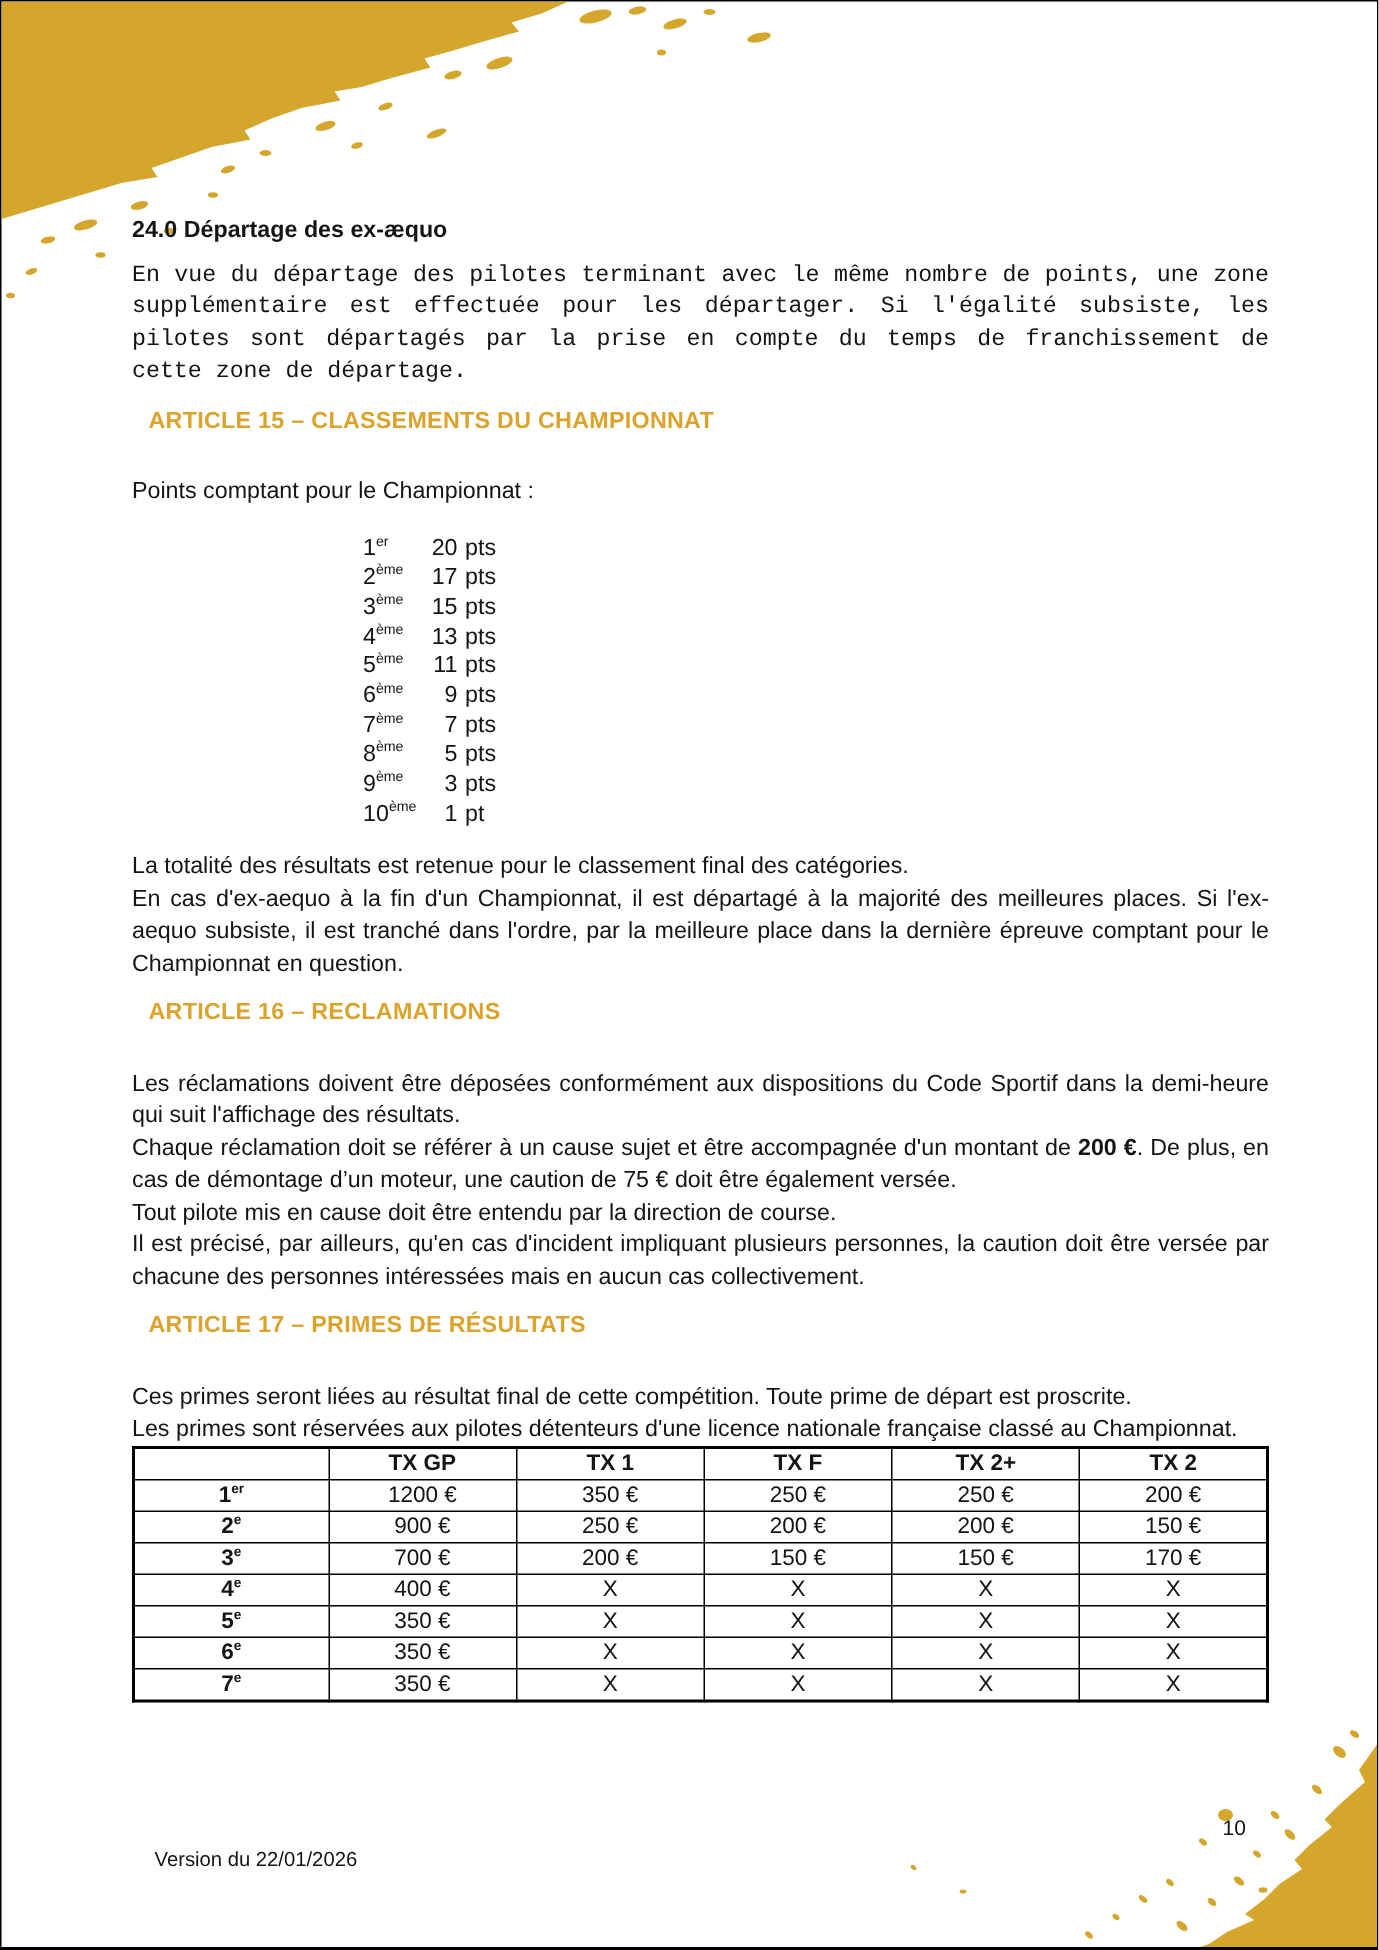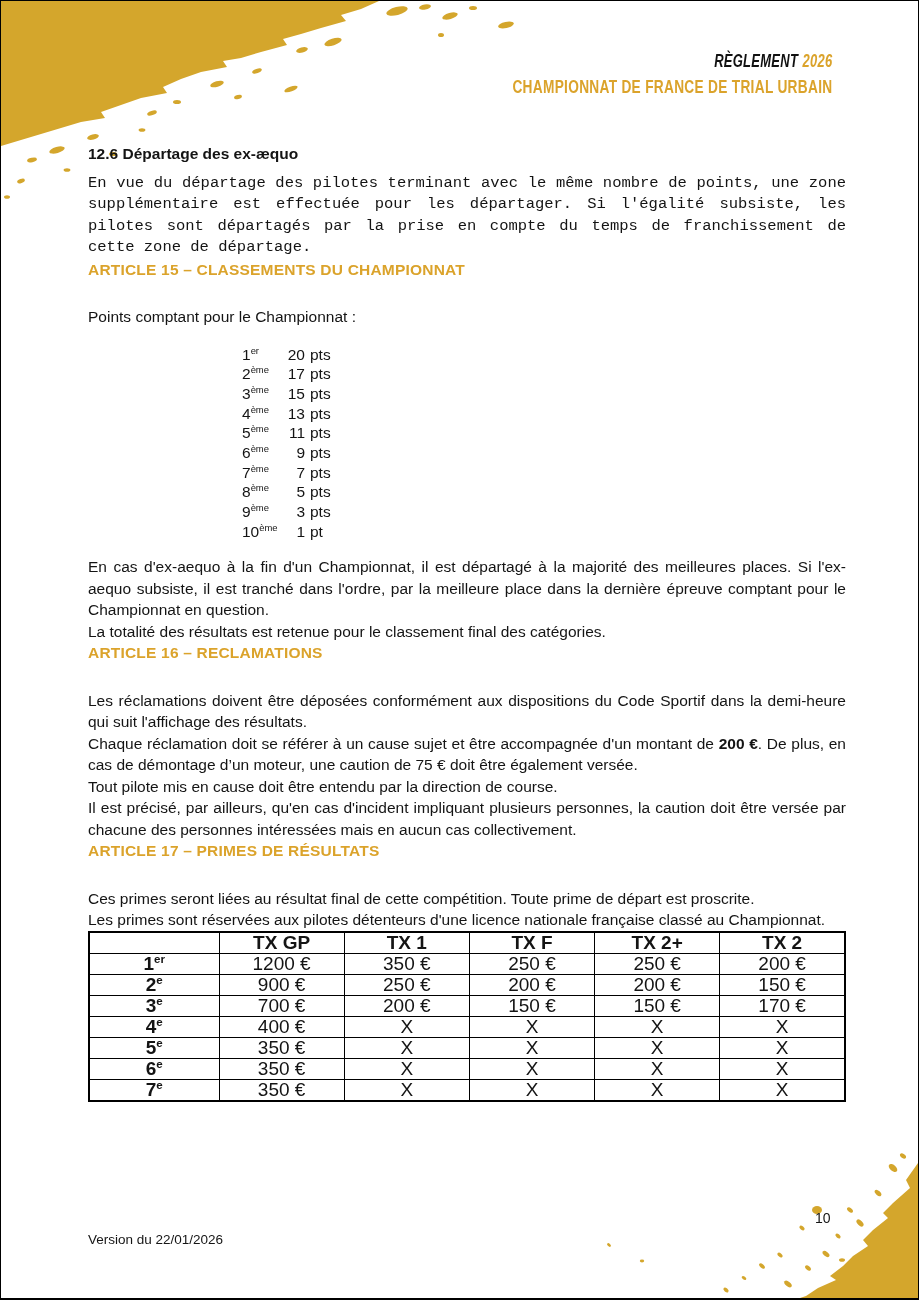--- a/index.html
+++ b/index.html
@@ -28,38 +28,38 @@
     margin-top:4px;font-weight:bold;font-size:18.5px;white-space:nowrap;
     transform:scaleX(0.74);transform-origin:100% 50%;letter-spacing:0.4px;color:var(--gold-text);
   }
   
   .content{position:absolute;left:87px;top:142px;width:758px;font-size:15.5px;line-height:21.5px;}
   .h-bold{font-size:15.5px;font-weight:bold;margin:0;}
   .body-p{text-align:justify;margin:0;}
   .mt8{margin-top:8px;font-family:Liberation Mono, monospace;} .mt15{margin-top:15px;}
   .mt16{margin-top:16px;} .mt21{}
   .mt26{margin-top:26px;}
-  .article-h{font-size:15.5px;font-weight:bold;color:var(--gold-text);margin:0;letter-spacing:0.2px;}
+  .article-h{font-size:15.5px;font-weight:bold;color:var(--gold-text);margin:11px;letter-spacing:0.2px;}
   sup{font-size:61%;vertical-align:super;line-height:0;}
   
   .pts-list{margin:17px 0 0 154px;}
   .pts-row{height:19.7px;line-height:19.7px;white-space:nowrap;}
   .pts-rank{display:inline-block;width:41px;}
   .pts-val{display:inline-block;width:22px;text-align:right;}
   .pts-unit{margin-left:5px;}
   
   .primes{border-collapse:collapse;width:100%;table-layout:fixed;border:2px solid #000;}
   .primes th,.primes td{
     border:1px solid #000;text-align:center;vertical-align:middle;
-    height:20px;padding:0;font-size:19px;line-height:19px;
+    height:20px;padding:0;font-size:15px;line-height:19px;
   }
   .primes th{font-weight:bold;}
   .rank-cell{font-weight:bold;}
   
-  .version{position:absolute;left:87px;top:1231px;font-size:13.5px;color:#151515;}
+  .version{position:absolute;left:102px;top:1231px;font-size:13.5px;color:#151515;}
   .page-num{position:absolute;left:814px;top:1209px;font-size:14px;color:#151515;}
 </style>
 </head>
 <body>
 
 <div class="page">
 
   <svg class="brush-tl" width="540" height="215" viewBox="0 0 540 215" aria-hidden="true">
     <polygon class="gold" points="0,0 378,0 360,8 340,14 345,20 320,27 300,33 282,38 286,44 260,51 240,57 222,60 226,66 200,71 180,78 162,86 166,92 140,97 120,104 100,111 104,117 80,121 60,127 40,133 20,139 0,145"></polygon>
     <ellipse class="gold" cx="396" cy="10" rx="11" ry="4" transform="rotate(-14 396 10)"></ellipse>
@@ -101,52 +101,46 @@
     <ellipse class="gold" cx="219" cy="92" rx="5" ry="4"></ellipse>
     <ellipse class="gold" cx="204" cy="110" rx="3" ry="1.8" transform="rotate(38 204 110)"></ellipse>
     <ellipse class="gold" cx="182" cy="137" rx="3" ry="1.8" transform="rotate(42 182 137)"></ellipse>
     <ellipse class="gold" cx="164" cy="148" rx="3.4" ry="1.8" transform="rotate(40 164 148)"></ellipse>
     <ellipse class="gold" cx="146" cy="160" rx="2.6" ry="1.6" transform="rotate(36 146 160)"></ellipse>
     <ellipse class="gold" cx="128" cy="172" rx="3" ry="1.8" transform="rotate(40 128 172)"></ellipse>
     <ellipse class="gold" cx="11" cy="127" rx="2.2" ry="1.4" transform="rotate(40 11 127)"></ellipse>
     <ellipse class="gold" cx="44" cy="143" rx="2.2" ry="1.4"></ellipse>
   </svg>
 
-  <header class="header-logo">
-    <div class="logo-line">
-      <span>RÈGLEMENT</span><span class="logo-year">2026</span>
-    </div>
-    <div class="logo-sub">CHAMPIONNAT DE FRANCE DE TRIAL URBAIN</div>
-  </header>
 
   <main class="content">
 
-    <h3 class="h-bold">12.6 Départage des ex-æquo</h3>
+    <h3 class="h-bold">24.0 Départage des ex-æquo</h3>
     <p class="body-p mt8">En vue du départage des pilotes terminant avec le même nombre de points, une zone supplémentaire est effectuée pour les départager. Si l'égalité subsiste, les pilotes sont départagés par la prise en compte du temps de franchissement de cette zone de départage.</p>
 
     <h3 class="article-h mt16">ARTICLE 15 – CLASSEMENTS DU CHAMPIONNAT</h3>
 
     <p class="body-p mt26">Points comptant pour le Championnat :</p>
 
     <div class="pts-list">
       <div class="pts-row"><span class="pts-rank"><span>1</span><sup>er</sup></span><span class="pts-val">20</span><span class="pts-unit">pts</span></div>
       <div class="pts-row"><span class="pts-rank"><span>2</span><sup>ème</sup></span><span class="pts-val">17</span><span class="pts-unit">pts</span></div>
       <div class="pts-row"><span class="pts-rank"><span>3</span><sup>ème</sup></span><span class="pts-val">15</span><span class="pts-unit">pts</span></div>
       <div class="pts-row"><span class="pts-rank"><span>4</span><sup>ème</sup></span><span class="pts-val">13</span><span class="pts-unit">pts</span></div>
       <div class="pts-row"><span class="pts-rank"><span>5</span><sup>ème</sup></span><span class="pts-val">11</span><span class="pts-unit">pts</span></div>
       <div class="pts-row"><span class="pts-rank"><span>6</span><sup>ème</sup></span><span class="pts-val">9</span><span class="pts-unit">pts</span></div>
       <div class="pts-row"><span class="pts-rank"><span>7</span><sup>ème</sup></span><span class="pts-val">7</span><span class="pts-unit">pts</span></div>
       <div class="pts-row"><span class="pts-rank"><span>8</span><sup>ème</sup></span><span class="pts-val">5</span><span class="pts-unit">pts</span></div>
       <div class="pts-row"><span class="pts-rank"><span>9</span><sup>ème</sup></span><span class="pts-val">3</span><span class="pts-unit">pts</span></div>
       <div class="pts-row"><span class="pts-rank"><span>10</span><sup>ème</sup></span><span class="pts-val">1</span><span class="pts-unit">pt</span></div>
     </div>
 
     <div class="mt15">
+      <p class="body-p">La totalité des résultats est retenue pour le classement final des catégories.</p>
       <p class="body-p">En cas d'ex-aequo à la fin d'un Championnat, il est départagé à la majorité des meilleures places. Si l'ex-aequo subsiste, il est tranché dans l'ordre, par la meilleure place dans la dernière épreuve comptant pour le Championnat en question.</p>
-      <p class="body-p">La totalité des résultats est retenue pour le classement final des catégories.</p>
     </div>
 
     <h3 class="article-h mt16">ARTICLE 16 – RECLAMATIONS</h3>
 
     <div class="mt26">
       <p class="body-p">Les réclamations doivent être déposées conformément aux dispositions du Code Sportif dans la demi-heure qui suit l'affichage des résultats.</p>
       <p class="body-p"><span>Chaque réclamation doit se référer à un cause sujet et être accompagnée d'un montant de </span><b>200 €</b><span>. De plus, en cas de démontage d’un moteur, une caution de 75 € doit être également versée.</span></p>
       <p class="body-p">Tout pilote mis en cause doit être entendu par la direction de course.</p>
     </div>
     <p class="body-p mt21">Il est précisé, par ailleurs, qu'en cas d'incident impliquant plusieurs personnes, la caution doit être versée par chacune des personnes intéressées mais en aucun cas collectivement.</p>

